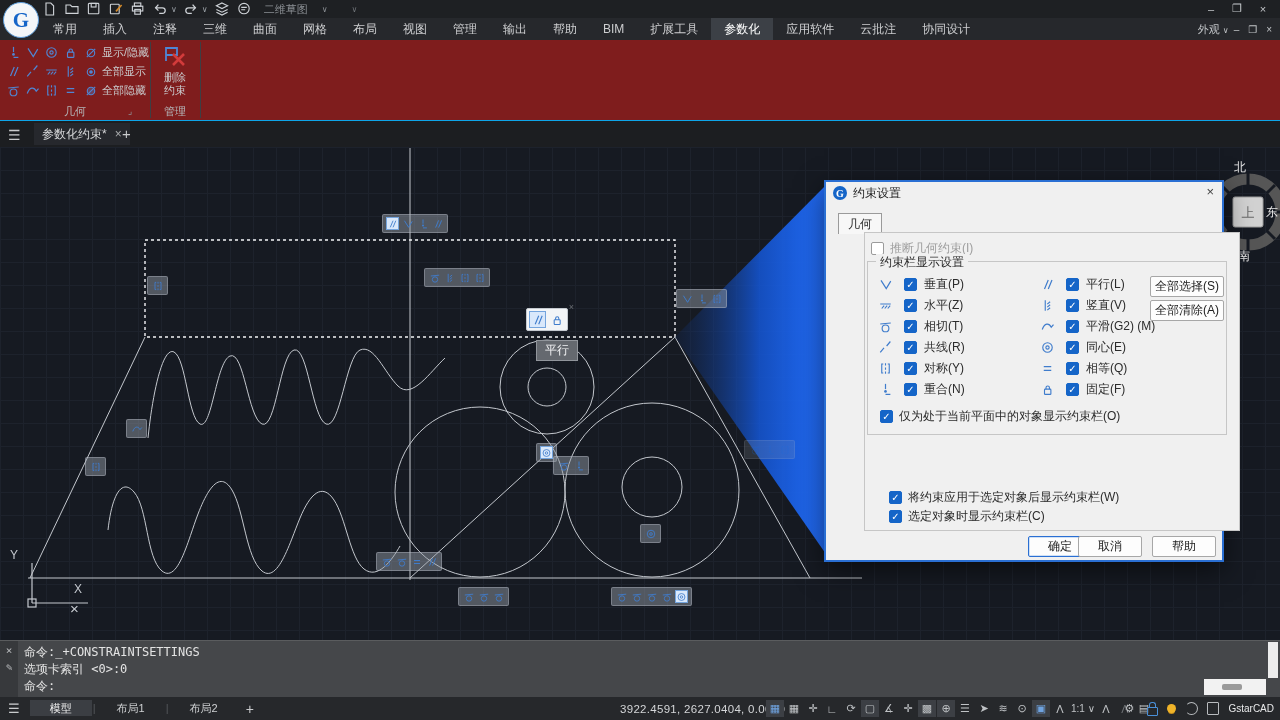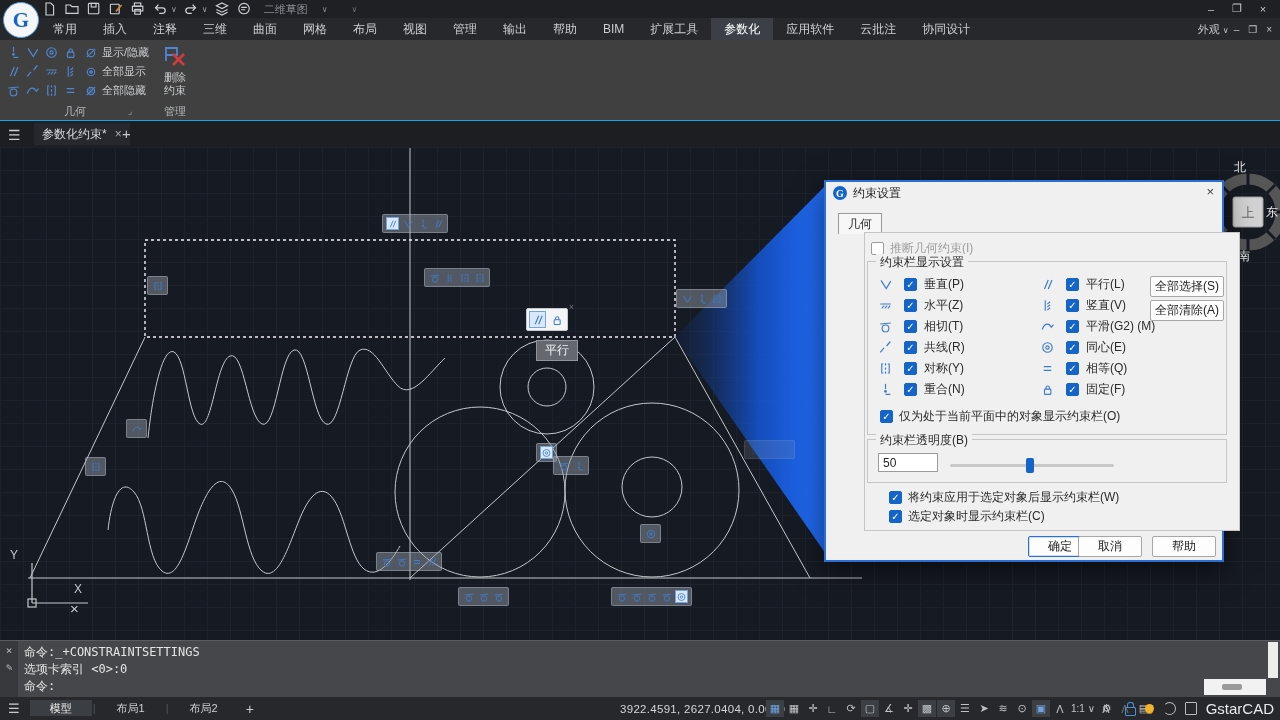--- a/index.html
+++ b/index.html
@@ -23,21 +23,21 @@
 
   
   #menubar{position:absolute;left:0;top:18px;width:1280px;height:22px;background:#26282c;display:flex;align-items:stretch;}
   #menu-tabs{display:flex;margin-left:40px;}
   .mtab{padding:0 13px;display:flex;align-items:center;font-size:12px;color:#cdced0;white-space:nowrap;}
   .mtab.active{background:#3c4046;color:#ffffff;}
   #menu-right{position:absolute;right:4px;top:18px;height:22px;display:flex;align-items:center;gap:1px;color:#c0c3c6;font-size:11px;}
   .mini-winbtn{font-size:10px;color:#c0c3c6;padding:0 4px;}
 
   
-  #ribbon{position:absolute;left:0;top:40px;width:1280px;height:80px;background:#404040;border-bottom:6px solid #0ea5e9;}
+  #ribbon{position:absolute;left:0;top:40px;width:1280px;height:80px;background:#7f1d1d;border-bottom:6px solid #0ea5e9;}
   #geo-grid{position:absolute;left:4px;top:3px;display:grid;grid-template-columns:repeat(4,19px);grid-auto-rows:19px;}
   .ric{width:19px;height:19px;display:flex;align-items:center;justify-content:center;color:#4f86d4;}
   .ric svg{width:15px;height:15px;}
   #geo-buttons{position:absolute;left:84px;top:3px;display:flex;flex-direction:column;}
   .geo-btn{height:19px;display:flex;align-items:center;gap:4px;color:#c9cbcd;font-size:11px;white-space:nowrap;}
   .geo-btn svg{width:14px;height:14px;color:#4f86d4;}
   .panel-label-row{position:absolute;left:0;top:64px;width:150px;height:15px;display:flex;align-items:center;justify-content:center;
                    color:#b4b6b9;font-size:11px;}
   .launcher{position:absolute;left:128px;top:66px;color:#8f9296;font-size:9px;}
   .vsep{position:absolute;top:2px;width:1px;height:76px;background:#3d3f44;}
@@ -127,21 +127,21 @@
   .sb-tab.active{background:#3b3e43;color:#f0f0f0;}
   .sb-sep{color:#55585c;margin:0 1px;}
   #sb-plus{margin-left:8px;font-size:14px;color:#c9cbcd;}
   #sb-coords{position:absolute;left:620px;color:#d4d6d8;font-size:11.5px;letter-spacing:0.3px;}
   #sb-icons{position:absolute;left:766px;display:flex;align-items:center;gap:1px;}
   .sbi{min-width:16px;height:17px;display:flex;align-items:center;justify-content:center;color:#bfc2c5;font-size:11px;padding:0 1px;}
   .sbi.boxed{background:#3c3f44;}
   .sbi.accent{color:#6fa3e0;}
   .sbi.dim{color:#6e7175;}
   #sb-right{position:absolute;right:6px;display:flex;align-items:center;gap:9px;}
-  #sb-brand{color:#e8e9ea;font-size:15px;}
+  #sb-brand{color:#e8e9ea;font-size:10px;}
   .lockicon{width:9px;height:7px;border:1.5px solid #4a90d9;border-radius:1px;position:relative;margin-top:5px;}
   .lockicon::before{content:"";position:absolute;left:1px;top:-6px;width:5px;height:5px;border:1.5px solid #4a90d9;border-bottom:none;border-radius:3px 3px 0 0;}
   .bulbicon{width:9px;height:9px;border-radius:50%;background:#f0b429;box-shadow:0 2px 0 -1px #c78f1d;}
   .loopicon{width:11px;height:11px;border:1.5px solid #b9bcbf;border-radius:50%;border-left-color:transparent;}
   .pageicon{width:10px;height:11px;border:1.5px solid #b9bcbf;border-radius:1px;}
 </style>
 </head>
 <body>
 
 <svg width="0" height="0" style="position:absolute">
@@ -575,27 +575,20 @@
             <span>固定(F)</span>
           </div>
         <div class="dlg-btn" style="left:282px;top:14px;width:72px;height:19px;">全部选择(S)</div>
         <div class="dlg-btn" style="left:282px;top:38px;width:72px;height:19px;">全部清除(A)</div>
         <div class="cbrow" style="left:12px;top:146px;">
           <span class="cb">✓</span>
           <span>仅为处于当前平面中的对象显示约束栏(O)</span>
         </div>
       </div>
 
-      <div class="fieldset" style="left:2px;top:206px;width:358px;height:42px;">
-        <div class="legend">约束栏透明度(B)</div>
-        <div id="trans-input">50</div>
-        <div id="slider-track">
-          <div id="slider-thumb" style="left: 76px;"></div>
-        </div>
-      </div>
 
       <div class="cbrow" style="left:24px;top:256px;">
         <span class="cb">✓</span>
         <span>将约束应用于选定对象后显示约束栏(W)</span>
       </div>
       <div class="cbrow" style="left:24px;top:275px;">
         <span class="cb">✓</span>
         <span>选定对象时显示约束栏(C)</span>
       </div>
     </div>

